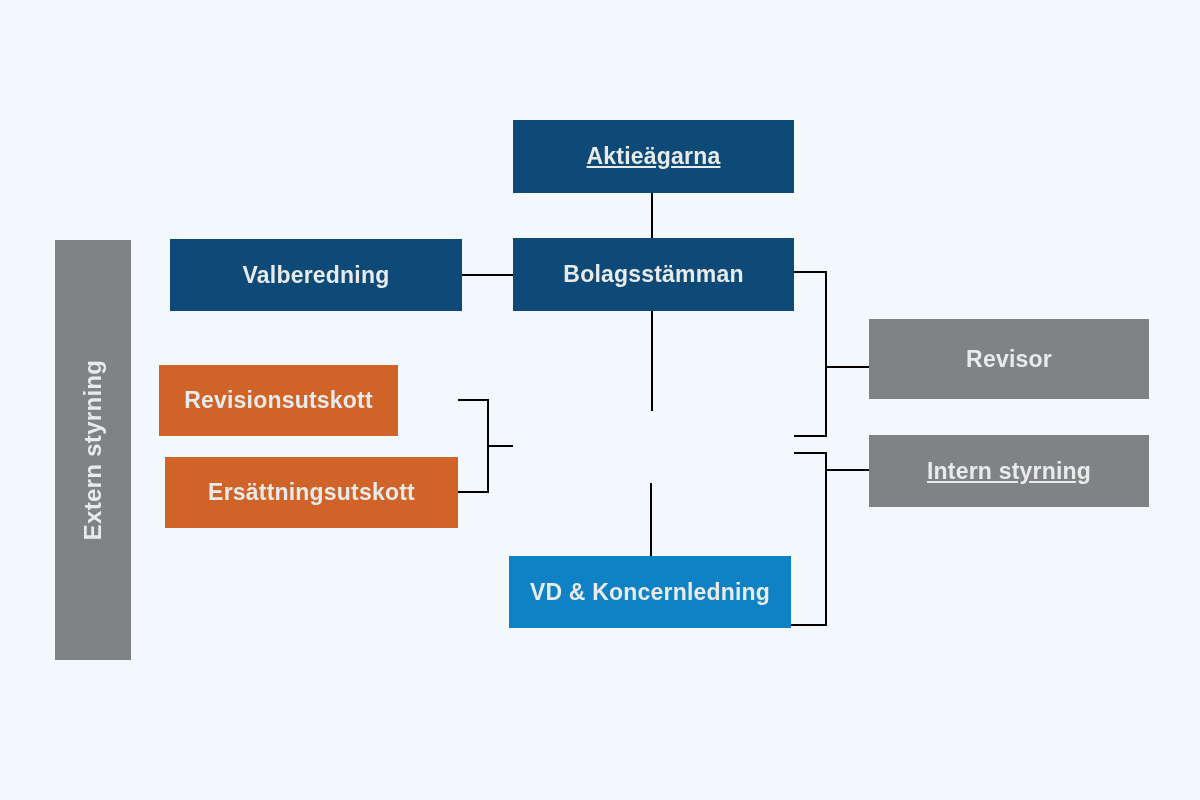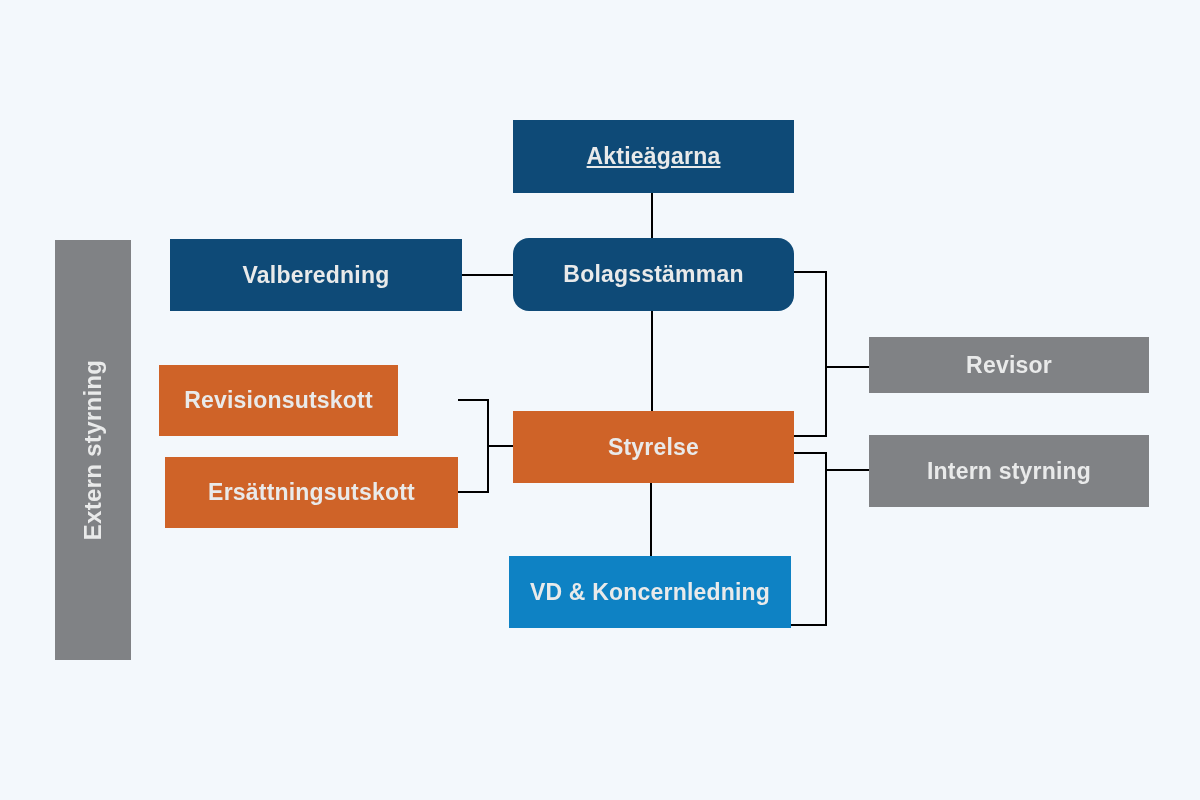--- a/index.html
+++ b/index.html
@@ -68,29 +68,28 @@
 
   <div class="line h" style="left:794px;top:452px;width:33px;"></div>
   <div class="line v" style="left:825px;top:452px;height:174px;"></div>
   <div class="line h" style="left:825px;top:469px;width:44px;"></div>
   <div class="line h" style="left:791px;top:624px;width:36px;"></div>
 
   <div class="line v" style="left:650px;top:483px;height:109px;"></div>
 
   <div class="node dark-blue" style="left:513px;top:120px;width:281px;height:73px;text-decoration:underline;">Aktieägarna</div>
 
-  <div class="node dark-blue" style="left:513px;top:238px;width:281px;height:73px;border-radius:16px;">Bolagsstämman</div>
+  <div class="node dark-blue" style="left:513px;top:238px;width:281px;height:73px;">Bolagsstämman</div>
 
   <div class="node dark-blue" style="left:170px;top:239px;width:292px;height:72px;">Valberedning</div>
 
   <div class="node orange" style="left:159px;top:365px;width:239px;height:71px;">Revisionsutskott</div>
 
   <div class="node orange" style="left:165px;top:457px;width:293px;height:71px;">Ersättningsutskott</div>
 
-  <div class="node orange" style="left:513px;top:411px;width:281px;height:72px;">Styrelse</div>
 
   <div class="node bright-blue" style="left:509px;top:556px;width:282px;height:72px;">VD &amp; Koncernledning</div>
 
-  <div class="node gray" style="left:869px;top:337px;width:280px;height:56px;">Revisor</div>
+  <div class="node gray" style="left:869px;top:319px;width:280px;height:80px;">Revisor</div>
 
-  <div class="node gray" style="left:869px;top:435px;width:280px;height:72px;">Intern styrning</div>
+  <div class="node gray" style="left:869px;top:435px;width:280px;height:72px;text-decoration:underline;">Intern styrning</div>
 
 </div>
 
 </body></html>

